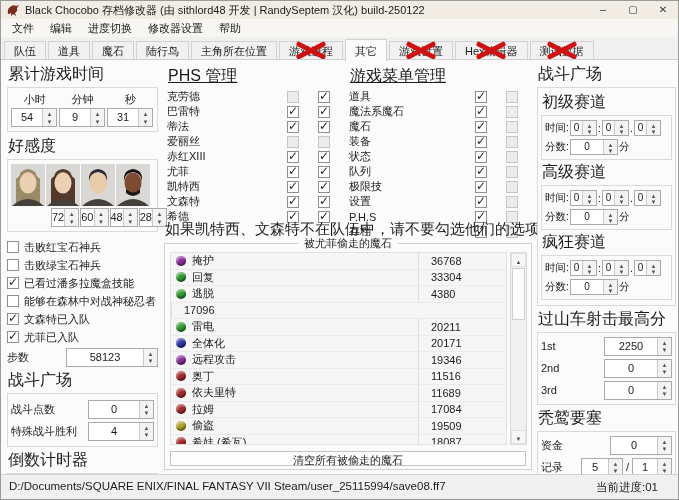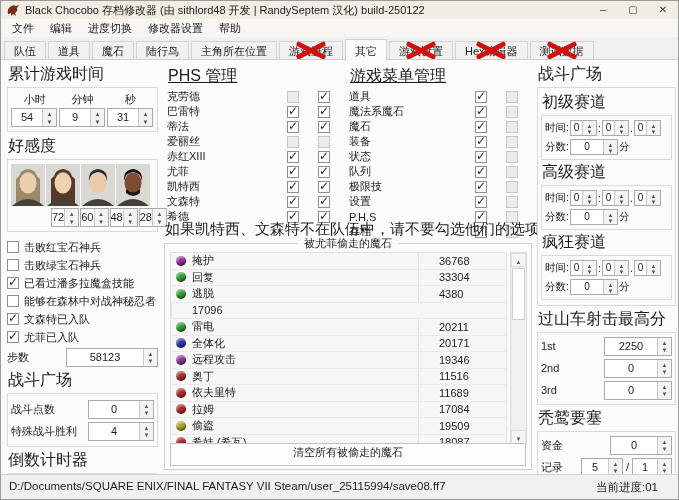--- a/index.html
+++ b/index.html
@@ -90,31 +90,31 @@
             background:#fbfbfb; padding:0 6px; font-size:11px; white-space:nowrap; }
   .mtable { position:absolute; top:8px; left:5px; right:24px; bottom:24px;
             border:1px solid #e2e2e2; background:#f6f6f6; overflow:hidden; }
   .mrow { display:flex; height:16.5px; align-items:center; border-bottom:1px solid #ebebeb;
           font-size:11px; }
   .mname { flex:1; display:flex; align-items:center; gap:6px; padding-left:5px; overflow:hidden;
            white-space:nowrap; }
   .orb { width:10px; height:10px; border-radius:50%; flex:none;
          box-shadow:inset -1px -2px 2px rgba(0,0,0,.45), inset 1px 2px 2px rgba(255,255,255,.45); }
   .mval { width:88px; align-self:stretch; border-left:1px solid #e0e0e0; display:flex;
-          align-items:center; padding-left:20px; }
+          align-items:center; padding-left:12px; }
   .vscroll { position:absolute; top:8px; right:4px; bottom:24px; width:17px;
              border:1px solid #dcdcdc; background:#f0f0f0; }
   .varrow { position:absolute; left:0; right:0; height:14px; background:#f6f6f6;
             border:1px solid #e0e0e0; text-align:center; color:#555; }
   .varrow::after { font-size:6px; line-height:13px; }
   .varrow.up { top:0; } .varrow.up::after { content:"▲"; }
   .varrow.dn { bottom:0; } .varrow.dn::after { content:"▼"; }
   .vthumb { position:absolute; left:1px; right:1px; top:15px; height:52px; background:#fdfdfd;
             border:1px solid #cfcfcf; }
-  .clearbtn { position:absolute; left:5px; right:5px; bottom:3px; height:23px;
+  .clearbtn { position:absolute; left:5px; right:5px; bottom:3px; height:15px;
               border:1px solid #c3c3c3; background:#fdfdfd; font-size:11px; text-align:center;
               line-height:17px; }
 
   
   .col-right { position:absolute; left:536px; top:2px; width:139px; }
   .col-right .gbox { padding:2px 3px 3px; }
   .course { margin-bottom:2px; }
   .trow { display:flex; align-items:center; gap:1px; height:19px; font-size:10.5px;
           white-space:nowrap; }
   .trow .spin { height:16px; }

